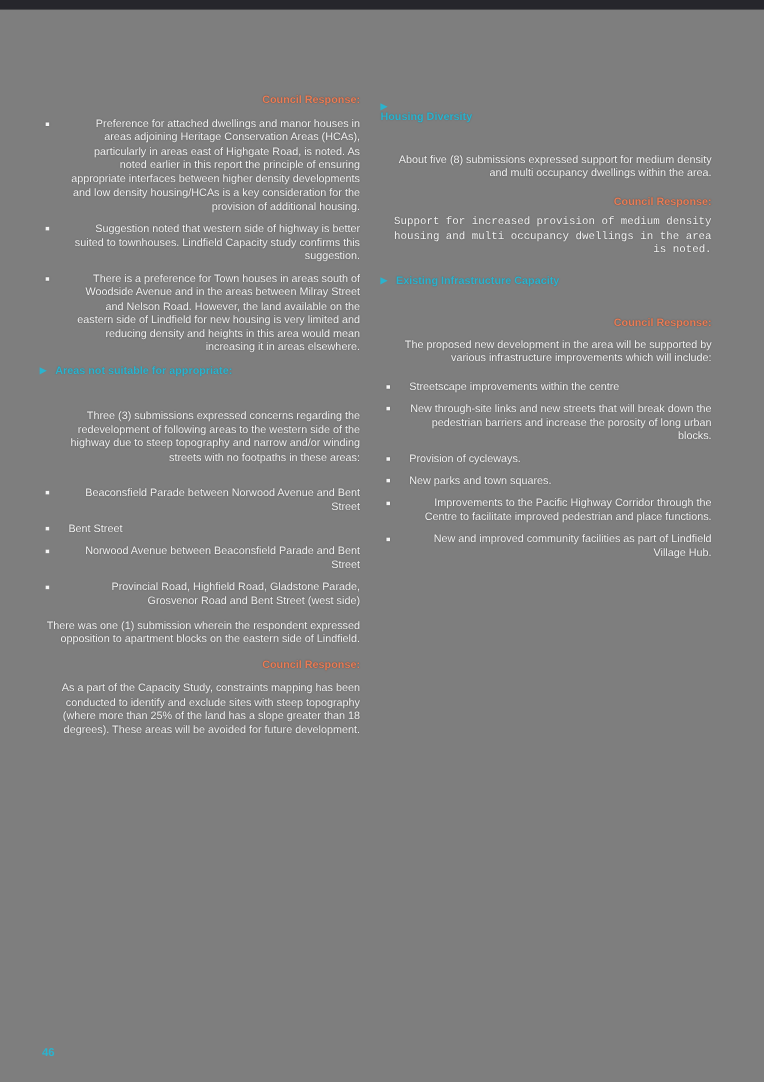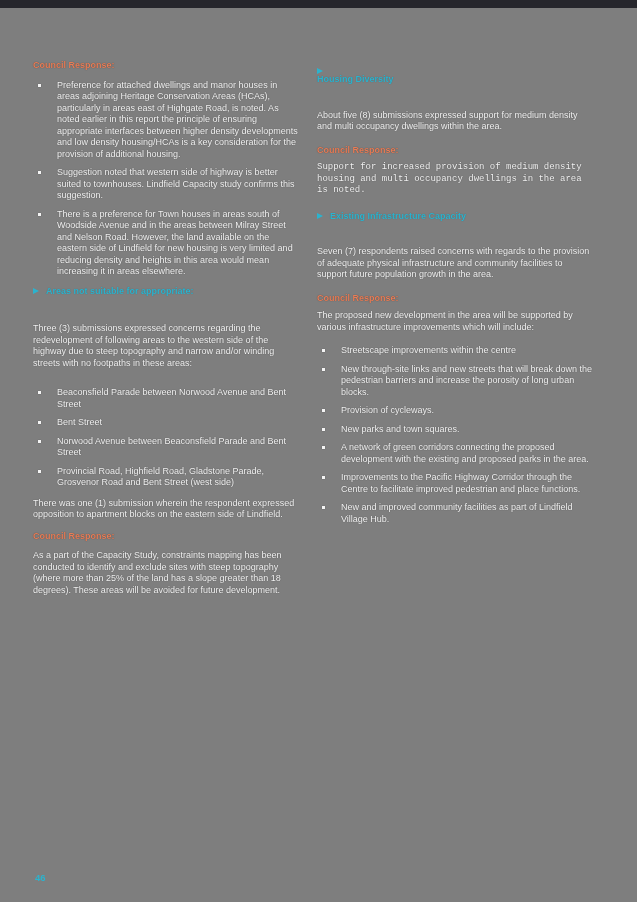--- a/index.html
+++ b/index.html
@@ -9,28 +9,29 @@
     font-family: "Liberation Sans", sans-serif;
     overflow: hidden;
     position: relative;
   }
   .top-bar {
     width: 100%; height: 8px;
     background: #26262C;
   }
   .content {
     display: flex;
-    padding: 52px 44px 0 33px;
+    padding: 70px 44px 0 33px;
     gap: 17px;
     box-sizing: border-box;
     width: 100%;
     color: #F4F4F4;
     font-size: 9px;
     line-height: 11.5px;
     text-shadow: 0 0 1px rgba(45,45,45,0.75);
+    text-align: right;
   }
   .col-left  { width: 267px; flex: none; }
   .col-right { width: 276px; flex: none; }
 
   .council {
     color: #E87D57;
     font-weight: bold;
     font-size: 9px;
     margin: 0 0 8px 0;
   }
@@ -152,21 +153,20 @@
 
       <h3 class="council" style="margin-bottom:6px;">Council Response:</h3>
 
       <p class="para" style="margin-bottom:12px;font-family:Liberation Mono, monospace;">Support for increased provision of medium density housing and multi occupancy dwellings in the area is noted.</p>
 
       <h3 class="arrow-head second">
         <span class="tri"></span>
         <span>Existing Infrastructure Capacity</span>
       </h3>
 
-      <p class="para" style="margin-bottom:12px;">Seven (7) respondents raised concerns with regards to the provision of adequate physical infrastructure and community facilities to support future population growth in the area.</p>
 
       <h3 class="council" style="margin-bottom:6px;">Council Response:</h3>
 
       <p class="para" style="margin-bottom:12px;">The proposed new development in the area will be supported by various infrastructure improvements which will include:</p>
 
       <ul class="bullets">
         <li>
           <span class="bullet-marker"></span>
           <span>Streetscape improvements within the centre</span>
         </li>
@@ -174,24 +174,20 @@
           <span class="bullet-marker"></span>
           <span>New through-site links and new streets that will break down the pedestrian barriers and increase the porosity of long urban blocks.</span>
         </li>
         <li>
           <span class="bullet-marker"></span>
           <span>Provision of cycleways.</span>
         </li>
         <li>
           <span class="bullet-marker"></span>
           <span>New parks and town squares.</span>
-        </li>
-        <li>
-          <span class="bullet-marker"></span>
-          <span>A network of green corridors connecting the proposed development with the existing and proposed parks in the area.</span>
         </li>
         <li>
           <span class="bullet-marker"></span>
           <span>Improvements to the Pacific Highway Corridor through the Centre to facilitate improved pedestrian and place functions.</span>
         </li>
         <li>
           <span class="bullet-marker"></span>
           <span>New and improved community facilities as part of Lindfield Village Hub.</span>
         </li>
       </ul>

